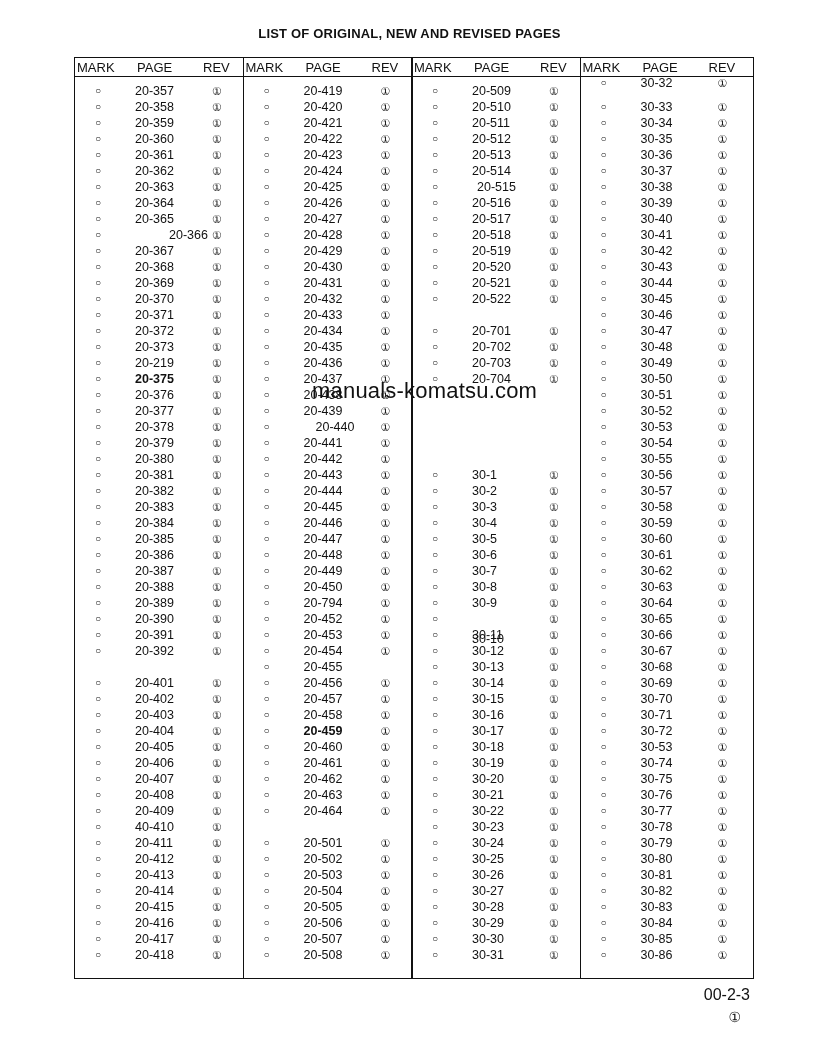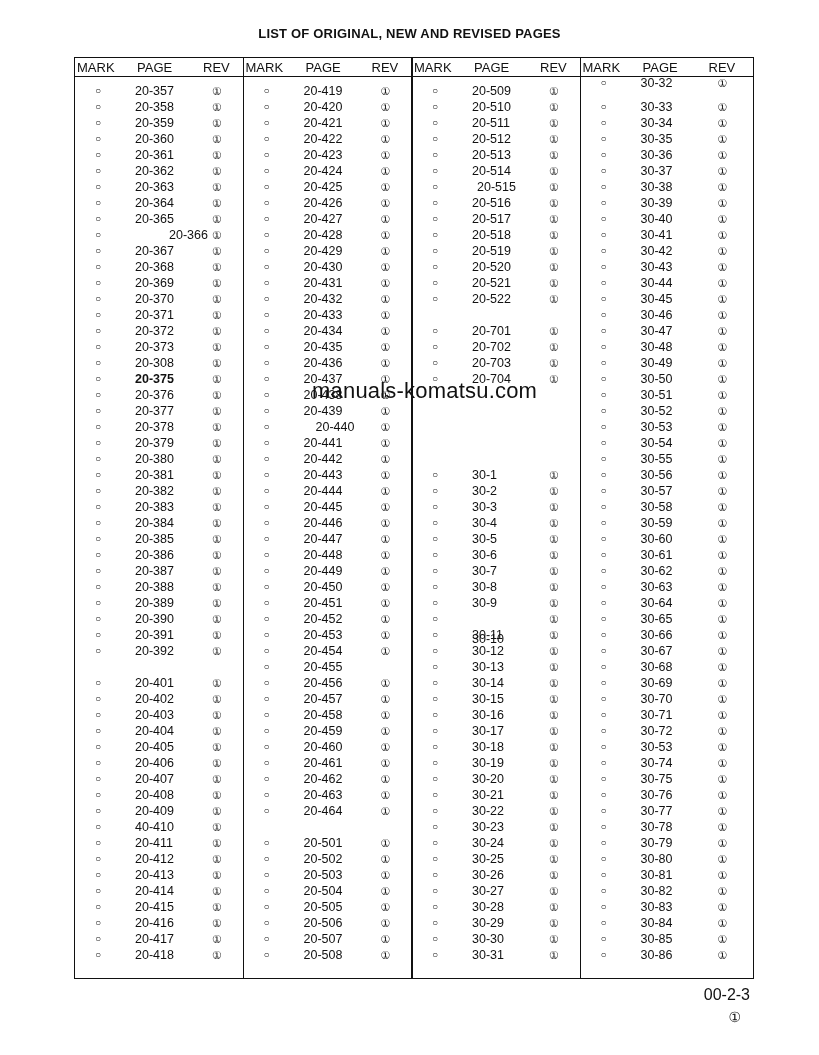--- a/index.html
+++ b/index.html
@@ -109,21 +109,21 @@
         <span style="left: 60px;">20-372</span>
         <span class="rev" style="left: 137px;">①</span>
       </div>
       <div class="row" style="top: 281px; width: 168.5px;">
         <span class="mark" style="left: 20px;">○</span>
         <span style="left: 60px;">20-373</span>
         <span class="rev" style="left: 137px;">①</span>
       </div>
       <div class="row" style="top: 297px; width: 168.5px;">
         <span class="mark" style="left: 20px;">○</span>
-        <span style="left: 60px;">20-308</span>
+        <span style="left: 60px;">20-219</span>
         <span class="rev" style="left: 137px;">①</span>
       </div>
       <div class="row" style="top: 313px; width: 168.5px;">
         <span class="mark" style="left: 20px;">○</span>
         <span style="left: 60px; font-weight: bold;">20-375</span>
         <span class="rev" style="left: 137px;">①</span>
       </div>
       <div class="row" style="top: 329px; width: 168.5px;">
         <span class="mark" style="left: 20px;">○</span>
         <span style="left: 60px;">20-376</span>
@@ -460,21 +460,21 @@
         <span style="left: 60px;">20-449</span>
         <span class="rev" style="left: 137px;">①</span>
       </div>
       <div class="row" style="top: 521px; width: 168.5px;">
         <span class="mark" style="left: 20px;">○</span>
         <span style="left: 60px;">20-450</span>
         <span class="rev" style="left: 137px;">①</span>
       </div>
       <div class="row" style="top: 537px; width: 168.5px;">
         <span class="mark" style="left: 20px;">○</span>
-        <span style="left: 60px;">20-451</span>
+        <span style="left: 60px;">20-794</span>
         <span class="rev" style="left: 137px;">①</span>
       </div>
       <div class="row" style="top: 553px; width: 168.5px;">
         <span class="mark" style="left: 20px;">○</span>
         <span style="left: 60px;">20-452</span>
         <span class="rev" style="left: 137px;">①</span>
       </div>
       <div class="row" style="top: 569px; width: 168.5px;">
         <span class="mark" style="left: 20px;">○</span>
         <span style="left: 60px;">20-453</span>
@@ -500,21 +500,21 @@
         <span style="left: 60px;">20-457</span>
         <span class="rev" style="left: 137px;">①</span>
       </div>
       <div class="row" style="top: 649px; width: 168.5px;">
         <span class="mark" style="left: 20px;">○</span>
         <span style="left: 60px;">20-458</span>
         <span class="rev" style="left: 137px;">①</span>
       </div>
       <div class="row" style="top: 665px; width: 168.5px;">
         <span class="mark" style="left: 20px;">○</span>
-        <span style="left: 60px;">20-459</span>
+        <span style="left: 60px; font-weight: bold;">20-459</span>
         <span class="rev" style="left: 137px;">①</span>
       </div>
       <div class="row" style="top: 681px; width: 168.5px;">
         <span class="mark" style="left: 20px;">○</span>
         <span style="left: 60px;">20-460</span>
         <span class="rev" style="left: 137px;">①</span>
       </div>
       <div class="row" style="top: 697px; width: 168.5px;">
         <span class="mark" style="left: 20px;">○</span>
         <span style="left: 60px;">20-461</span>

